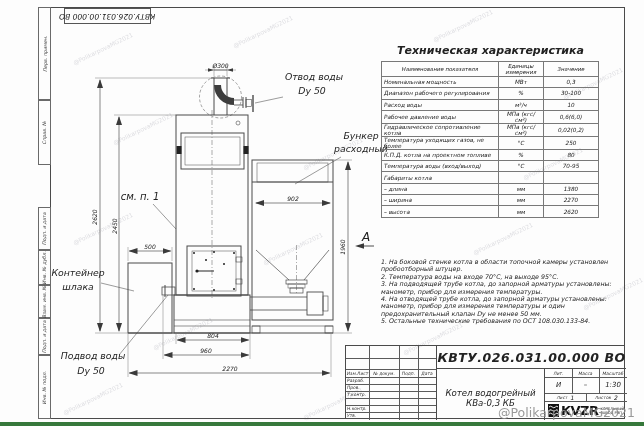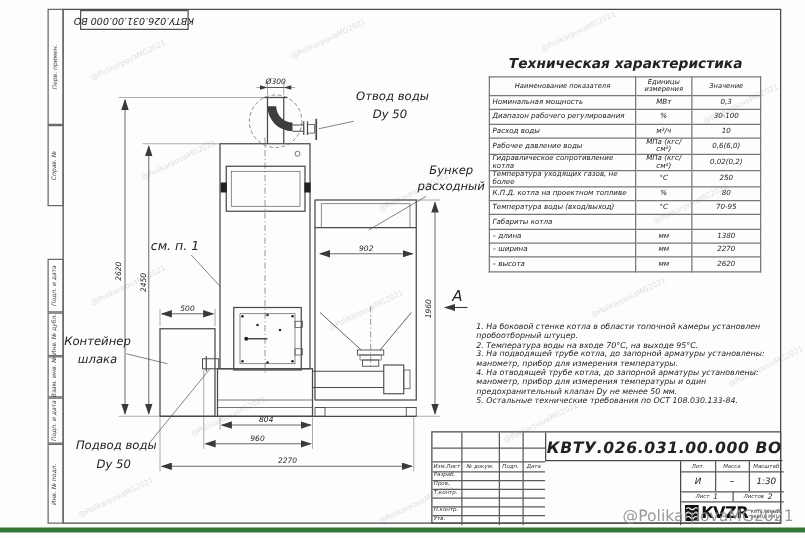--- a/index.html
+++ b/index.html
@@ -6,21 +6,21 @@
   body{width:644px;height:430px;position:relative;background:#fdfdfd;
        font-family:"DejaVu Sans",sans-serif;color:#222;overflow:hidden;}
   .abs{position:absolute;box-sizing:border-box;}
   
   .frame{left:50px;top:7px;width:575px;height:412px;border:1.2px solid #4a4a4a;}
   .vbox{left:38px;width:13px;border:0.8px solid #6a6a6a;display:flex;align-items:center;justify-content:center;background:transparent;}
   .vbox span{transform:rotate(-90deg);white-space:nowrap;font-size:4.8px;font-style:italic;color:#444;}
   .desig-top{left:64px;top:8px;width:87px;height:16px;border:0.9px solid #555;display:flex;align-items:center;justify-content:center;}
   .desig-top span{transform:rotate(180deg);font-size:7.6px;font-style:italic;white-space:nowrap;color:#222;}
   
-  .spec{left:381px;top:44px;width:219px;margin-left:10px;}
+  .spec{left:381px;top:44px;width:219px;}
   .spec-title{text-align:center;font-size:11px;font-style:italic;font-weight:bold;margin-bottom:4px;}
   table.spec-t{border-collapse:collapse;width:217px;table-layout:fixed;}
   table.spec-t th,table.spec-t td{border:0.7px solid #787878;font-style:italic;font-weight:normal;
       padding:0 2px;overflow:hidden;}
   table.spec-t th{font-size:5.4px;text-align:center;height:14px;line-height:1.15;}
   table.spec-t td{font-size:5.7px;height:10.3px;}
   td.c{text-align:center;}
   col.c1{width:117px;}col.c2{width:45px;}col.c3{width:55px;}
   td.ind{padding-left:14px;}
   
@@ -360,20 +360,24 @@
   <span class="hdr-s" style="left:72px;top:24.5px;width:18px">Дата</span>
 
   <span class="rowlbl" style="top:32px">Разраб.</span>
   <span class="rowlbl" style="top:39px">Пров.</span>
   <span class="rowlbl" style="top:46px">Т.контр.</span>
   <span class="rowlbl" style="top:60px">Н.контр.</span>
   <span class="rowlbl" style="top:67px">Утв.</span>
 
   <div class="cell tb-desig">КВТУ.026.031.00.000  ВО</div>
 
+  <div class="cell tb-name">
+    <span>Котел водогрейный</span>
+    <span>КВа-0,3  КБ</span>
+  </div>
 
   <div class="cell tb-right" style="display:block">
     <div class="vl" style="left:27px;height:24px"></div>
     <div class="vl" style="left:54px;height:24px"></div>
     <div class="hl" style="top:8px;width:82px"></div>
     <div class="hl" style="top:24px;width:82px"></div>
     <div class="hl" style="top:32px;width:82px"></div>
     <div class="vl" style="left:41px;top:24px;height:8px"></div>
     <span class="hdr-s" style="left:0;top:1.5px;width:27px">Лит.</span>
     <span class="hdr-s" style="left:27px;top:1.5px;width:27px">Масса</span>

